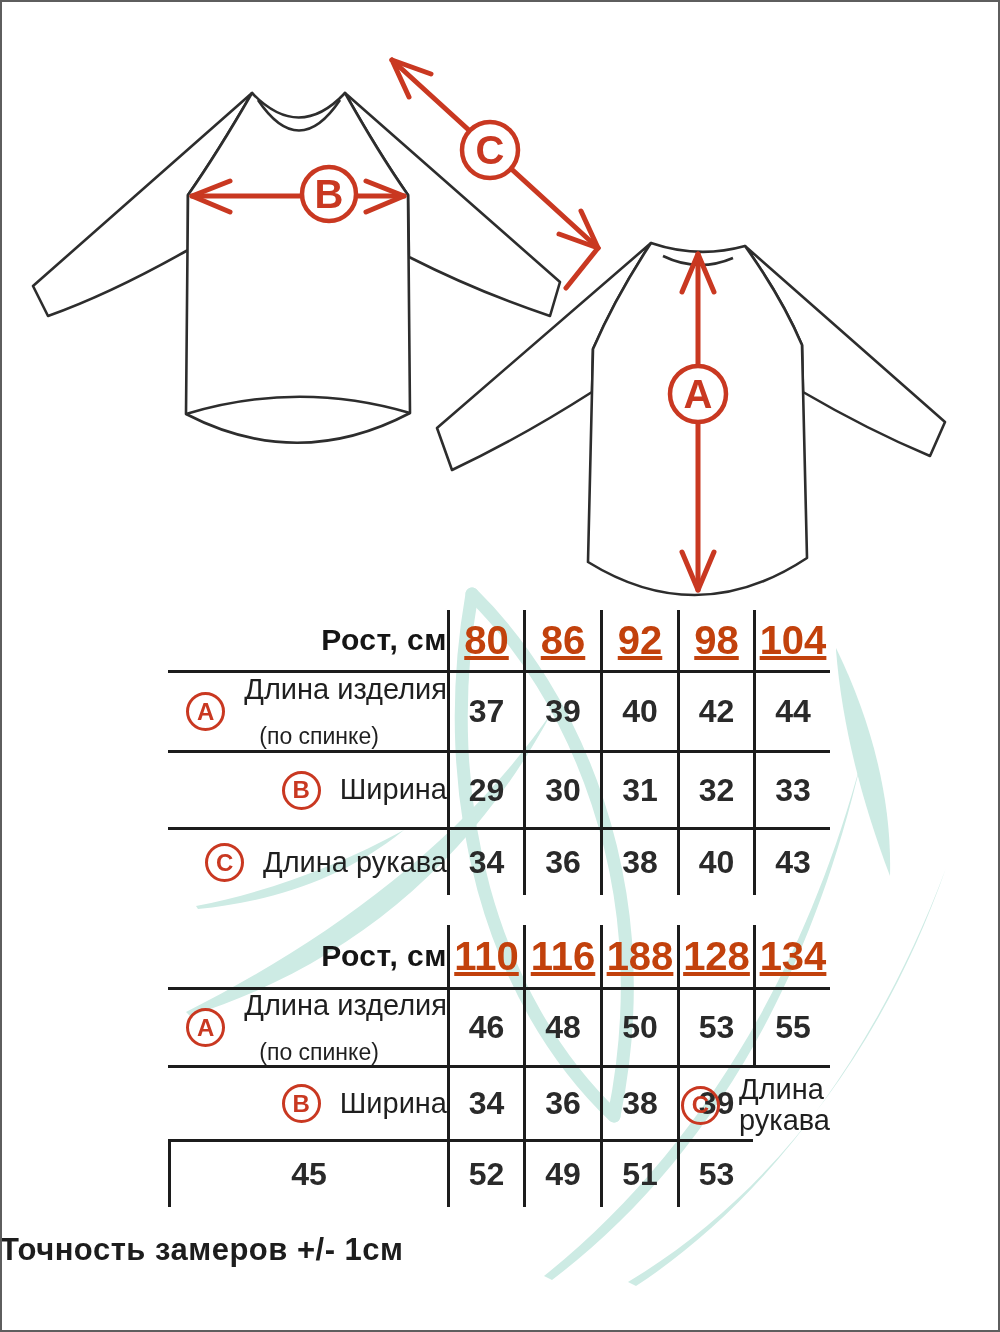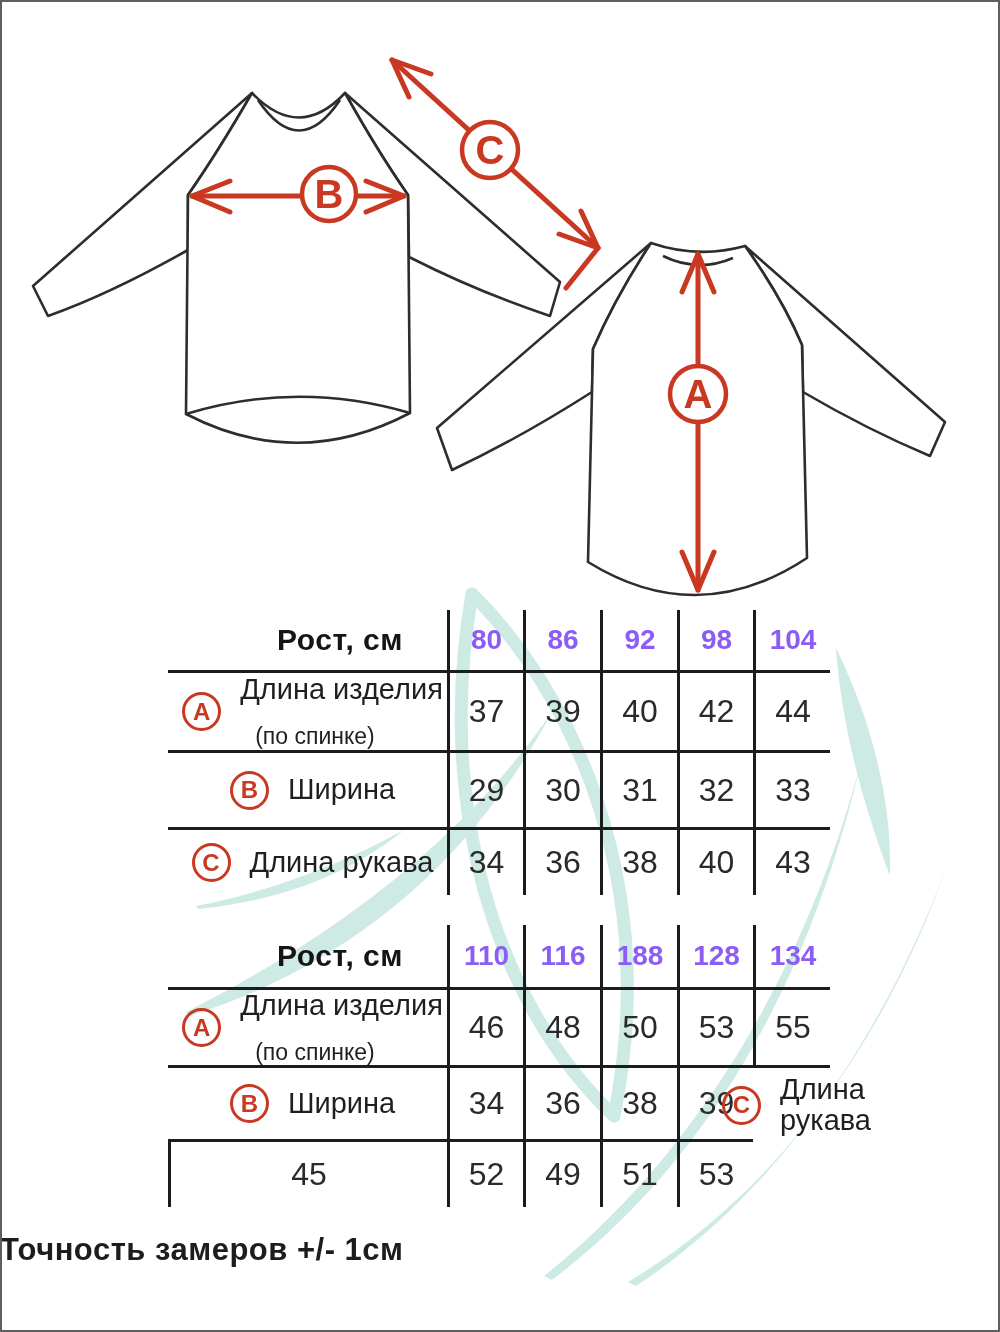--- a/index.html
+++ b/index.html
@@ -17,24 +17,24 @@
   .size-table{
     position:absolute;left:168px;width:662px;display:grid;
     grid-template-columns:279px 76px 77px 77px 76px 77px;z-index:3;
     color:#222;
   }
   #size-table-1{top:610px;height:285px;grid-template-rows:63px 80px 77px 65px;}
   #size-table-2{top:925px;height:282px;grid-template-rows:65px 78px 74px 65px;}
   .cell{display:flex;align-items:center;justify-content:center;}
   .vline{border-left:3px solid #1c1c1c;}
   .hline{border-bottom:3px solid #1c1c1c;}
-  .label-cell{justify-content:center;padding-left:10px;box-sizing:border-box;}
+  .label-cell{justify-content:flex-end;padding-left:10px;box-sizing:border-box;}
   .header-label{font-weight:bold;font-size:30px;color:#151515;margin-left:55px;letter-spacing:.5px;}
-  .size-head{font-weight:bold;font-size:28px;color:#8b5cf6;}
-  .val{font-size:32px;font-weight:400;color:#2a2a2a;}
+  .size-head{font-weight:bold;font-size:40px;color:#c2410c;text-decoration:underline;}
+  .val{font-size:32px;font-weight:700;color:#2a2a2a;}
   .letter-badge{
     width:33px;height:33px;border:3.5px solid #c93821;border-radius:50%;
     display:flex;align-items:center;justify-content:center;flex-shrink:0;
     color:#c93821;font-weight:bold;font-size:24px;margin-right:19px;line-height:1;
   }
   .row-label{display:flex;flex-direction:column;line-height:1.08;gap:18px;}
   .row-label .l1{font-size:29px;color:#1f1f1f;}
   .row-label .l2{font-size:23px;color:#1f1f1f;margin-left:15px;}
   .row-label .l2:empty{display:none;}
   #caption{

